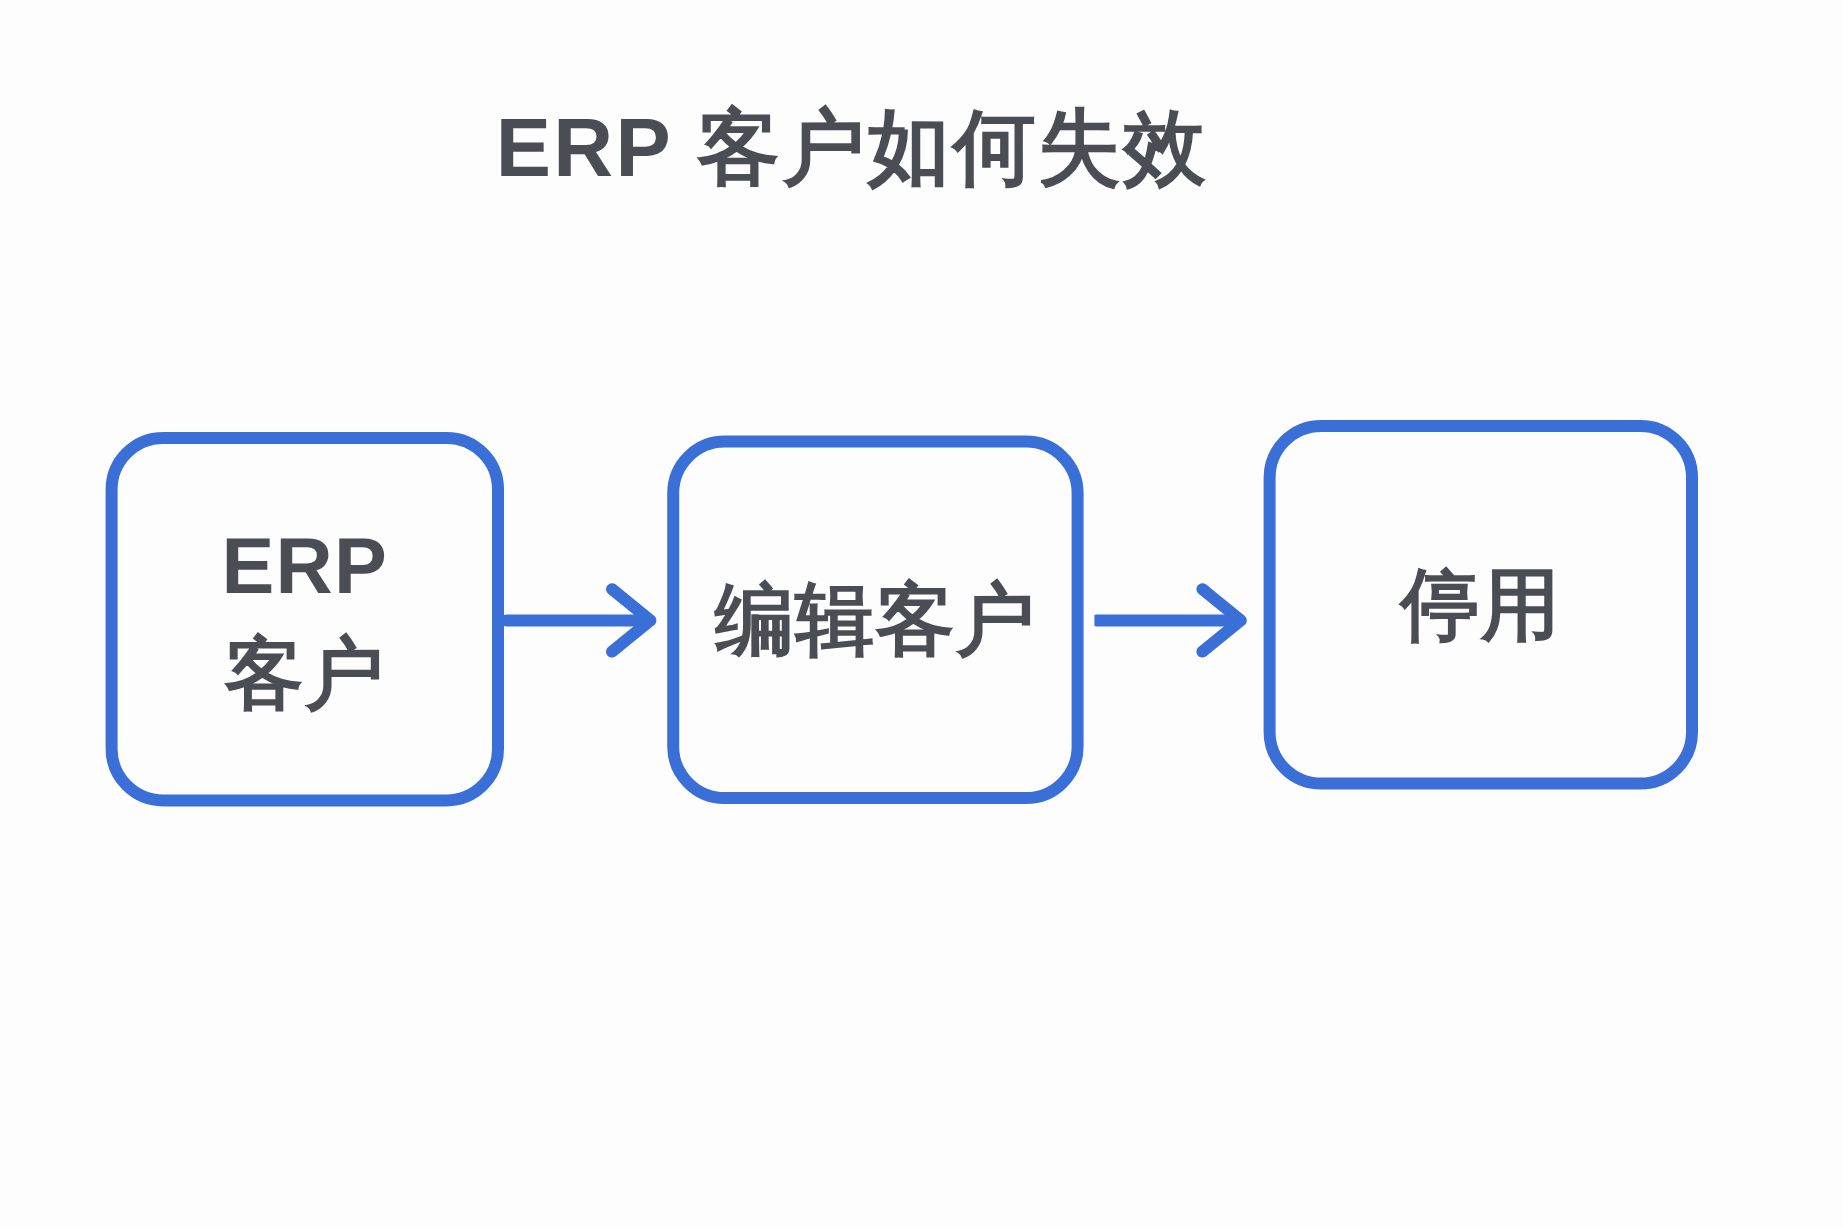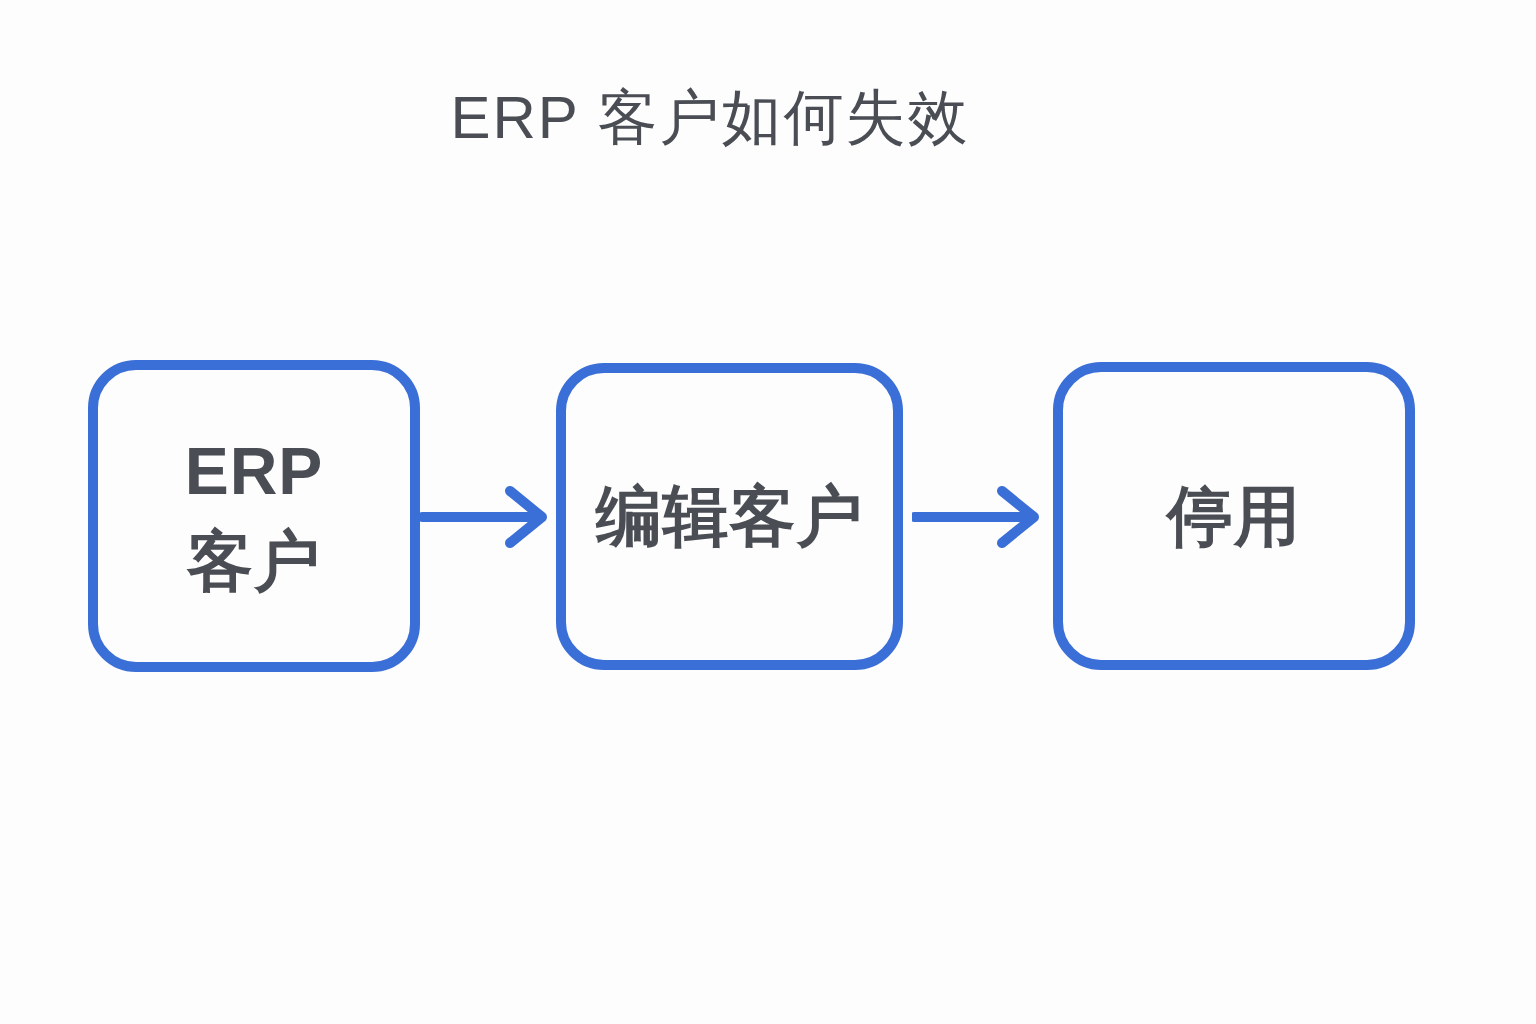--- a/index.html
+++ b/index.html
@@ -16,22 +16,22 @@
     width: 1536px;
     height: 1024px;
   }
   .title {
     position: absolute;
     left: 0;
     top: 78px;
     width: 1420px;
     margin: 0;
     text-align: center;
-    font-size: 60px;
-    font-weight: 400;
+    font-size: 69px;
+    font-weight: 700;
     letter-spacing: 2px;
     color: var(--text-color, #4a4e54);
   }
   .node {
     position: absolute;
     box-sizing: border-box;
     border: 10px solid var(--accent-color, #3b6fd8);
     border-radius: 48px;
     background: #fdfdfd;
     display: flex;
@@ -44,21 +44,21 @@
     flex-direction: column;
     gap: 8px;
     font-size: 66px;
     font-weight: 600;
     line-height: 1.25;
     color: var(--text-color, #4a4e54);
     letter-spacing: 1px;
   }
   .node-1 { left: 88px;   top: 360px; width: 332px; height: 312px; }
   .node-2 { left: 556px;  top: 363px; width: 347px; height: 307px; }
-  .node-3 { left: 1053px; top: 362px; width: 362px; height: 308px; }
+  .node-3 { left: 1053px; top: 350px; width: 362px; height: 308px; }
   .arrow {
     position: absolute;
     top: 485px;
     width: 134px;
     height: 64px;
   }
   .arrow-1 { left: 420px; }
   .arrow-2 { left: 912px; }
   .arrow polyline, .arrow line {
     fill: none;

